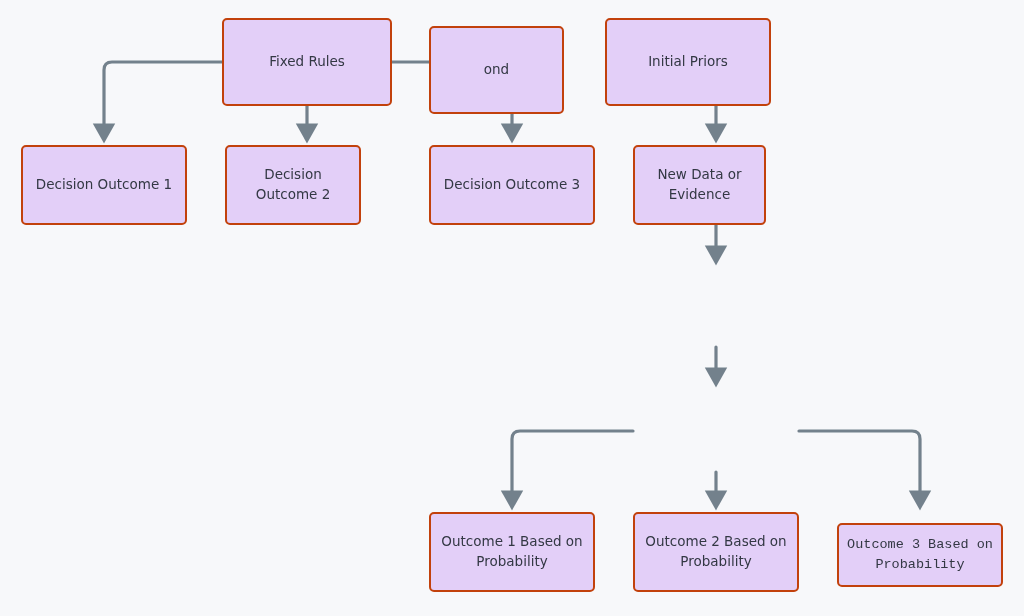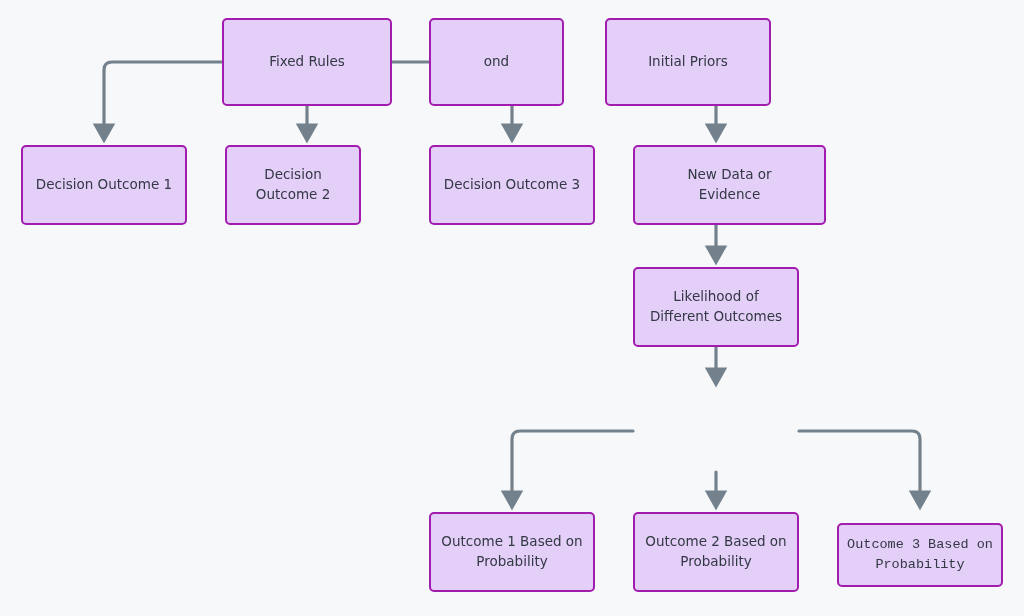--- a/index.html
+++ b/index.html
@@ -22,21 +22,21 @@
     position: absolute;
     left: 0;
     top: 0;
     width: 1024px;
     height: 616px;
   }
   .node {
     position: absolute;
     box-sizing: border-box;
     background: #e3cff8;
-    border: 2px solid #a21caf;
+    border: 2px solid #c2410c;
     border-radius: 5px;
     display: flex;
     align-items: center;
     justify-content: center;
     text-align: center;
     color: #333844;
     font-size: 13.5px;
     line-height: 1.45;
     padding: 4px 8px;
     z-index: 2;
@@ -76,49 +76,45 @@
       <path d="M 716,472 L 716,504" marker-end="url(#arrowhead)"></path>
 
       <path d="M 799,431 L 912,431 Q 920,431 920,439 L 920,504" marker-end="url(#arrowhead)"></path>
     </g>
   </svg>
 
   <div class="node" style="left:222px; top:18px; width:170px; height:88px;">
     <span class="node-label">Fixed Rules</span>
   </div>
 
-  <div class="node" style="left:429px; top:18px; width:135px; height:88px;">
+  <div class="node" style="left:429px; top:26px; width:135px; height:88px;">
     <span class="node-label">ond</span>
   </div>
 
   <div class="node" style="left:605px; top:18px; width:166px; height:88px;">
     <span class="node-label">Initial Priors</span>
   </div>
 
   <div class="node" style="left:21px; top:145px; width:166px; height:80px;">
     <span class="node-label">Decision Outcome 1</span>
   </div>
 
   <div class="node" style="left:225px; top:145px; width:136px; height:80px;">
     <span class="node-label">Decision Outcome 2</span>
   </div>
 
   <div class="node" style="left:429px; top:145px; width:166px; height:80px;">
     <span class="node-label">Decision Outcome 3</span>
   </div>
 
-  <div class="node" style="left:633px; top:145px; width:193px; height:80px;justify-content:center;">
+  <div class="node" style="left:633px; top:145px; width:133px; height:80px;justify-content:center;">
     <span class="node-label">New Data or
 Evidence</span>
   </div>
 
-  <div class="node" style="left:633px; top:267px; width:166px; height:80px;">
-    <span class="node-label">Likelihood of
-Different Outcomes</span>
-  </div>
 
 
   <div class="node" style="left:429px; top:512px; width:166px; height:80px;">
     <span class="node-label">Outcome 1 Based on
 Probability</span>
   </div>
 
   <div class="node" style="left:633px; top:512px; width:166px; height:80px;">
     <span class="node-label">Outcome 2 Based on
 Probability</span>

